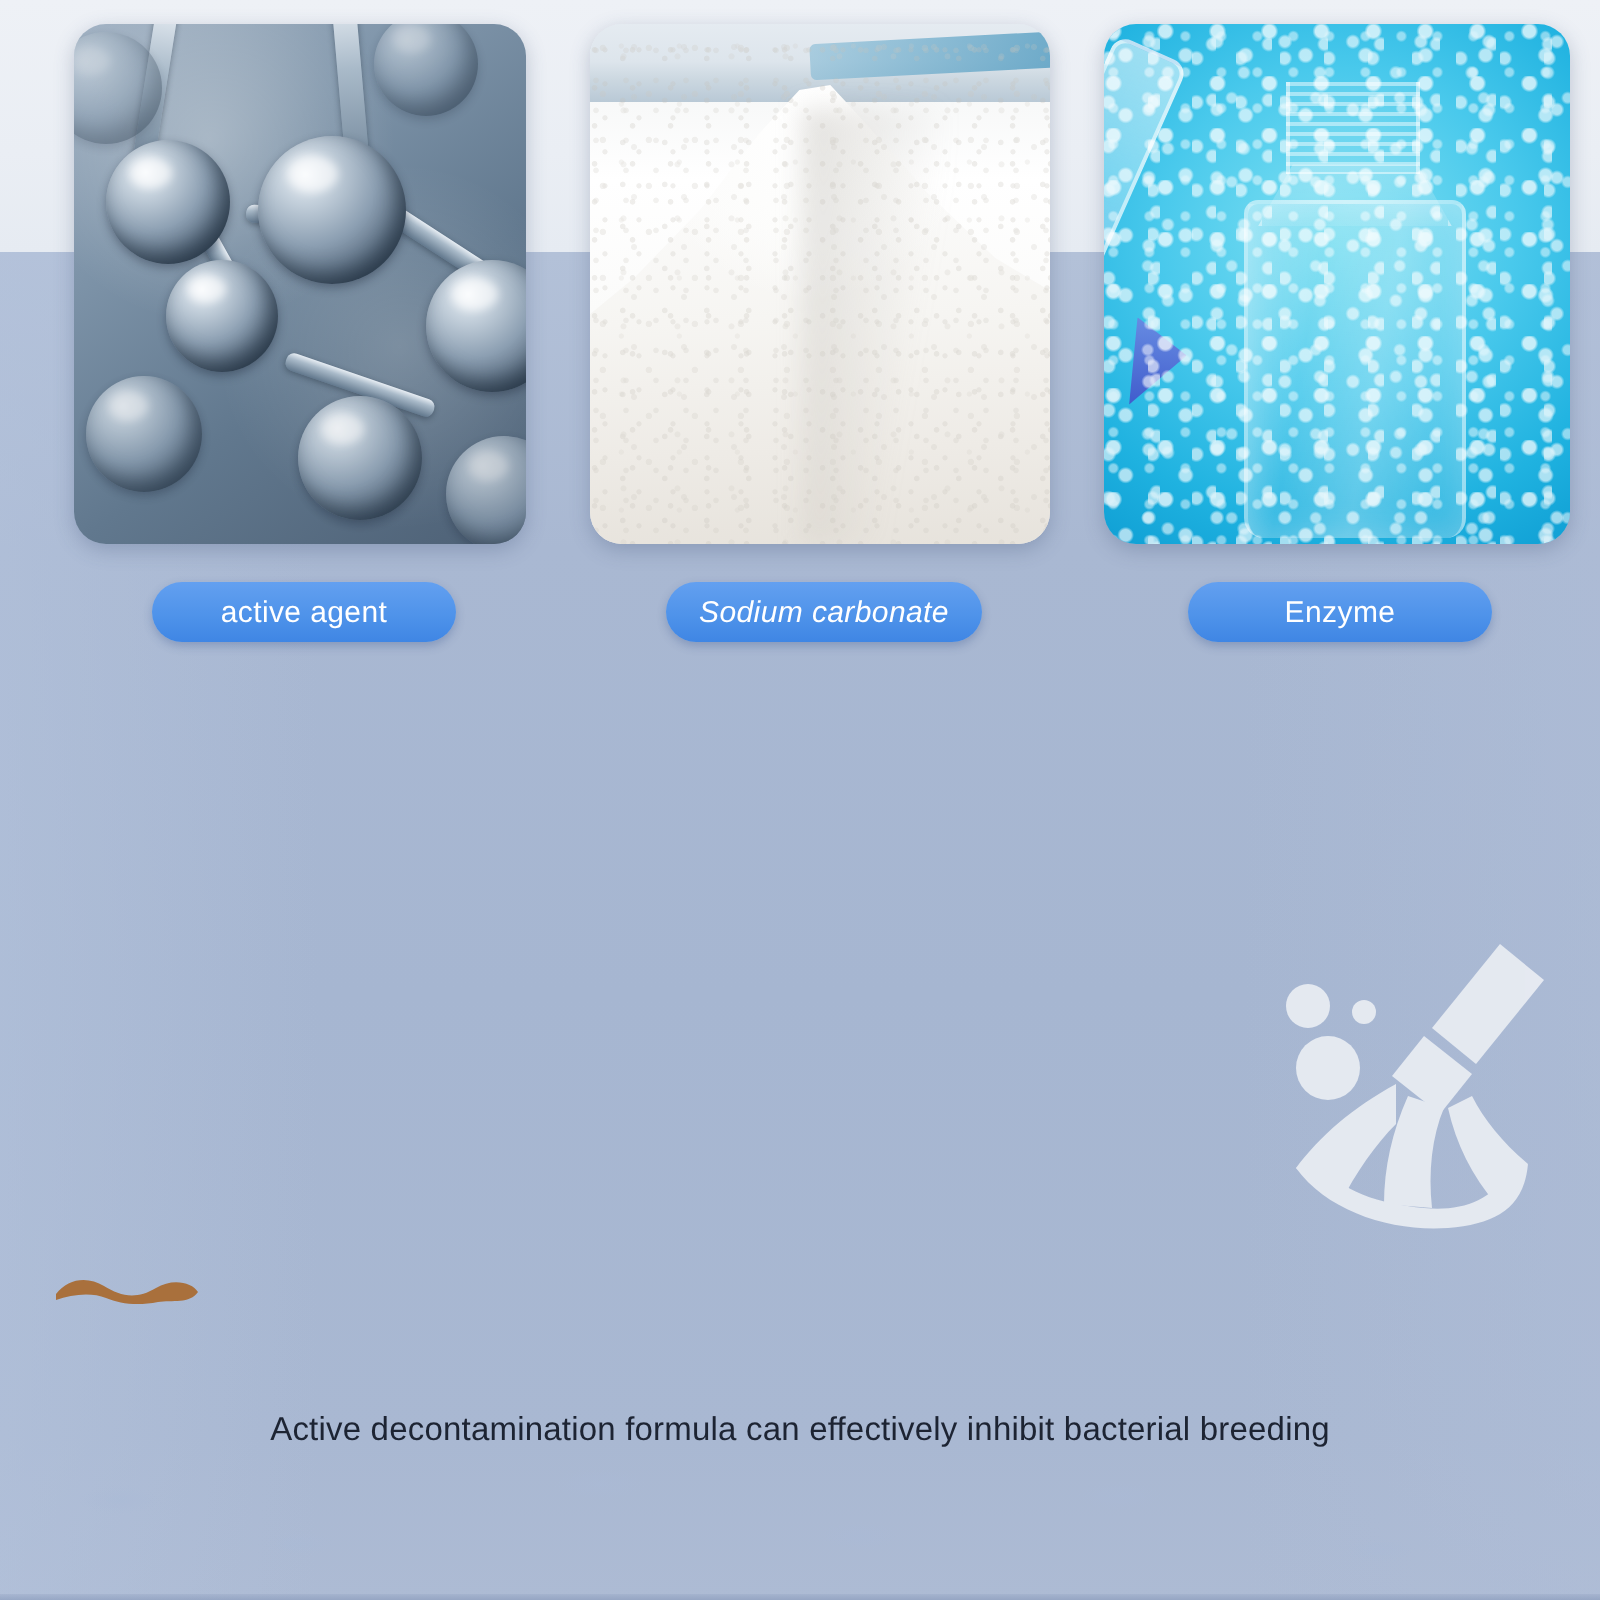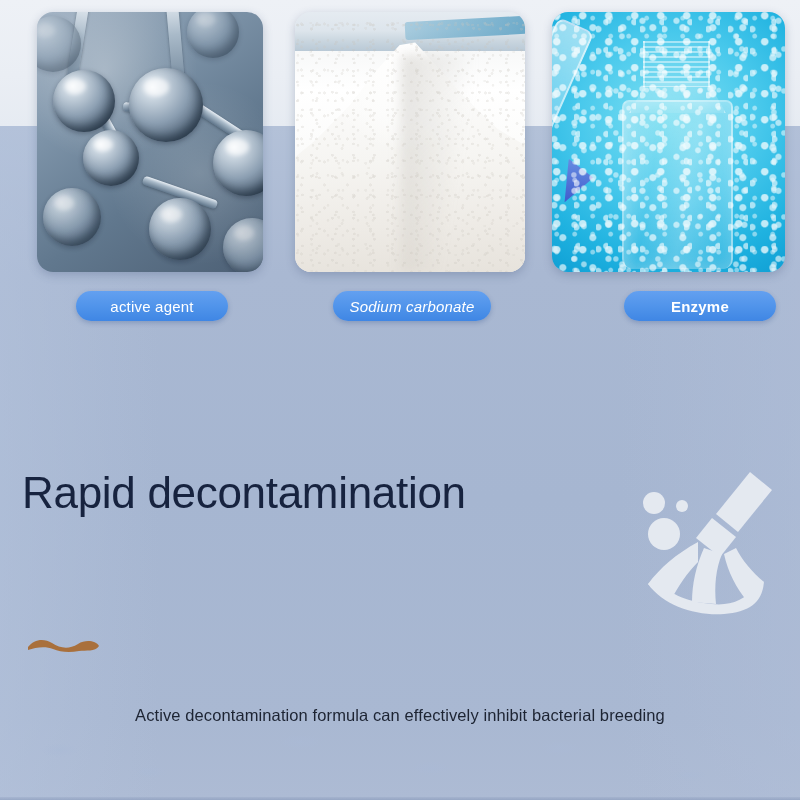--- a/index.html
+++ b/index.html
@@ -356,26 +356,25 @@
       </div>
     </div>
   </div>
 
   <div class="pill" style="left:76px; top:291px; width:152px;">
     <span>active agent</span>
   </div>
   <div class="pill" style="left:333px; top:291px; width:158px;font-style:italic;">
     <span>Sodium carbonate</span>
   </div>
-  <div class="pill" style="left:624px; top:291px; width:152px;font-weight:bold;">
+  <div class="pill" style="left:594px; top:291px; width:152px;">
     <span>Enzyme</span>
   </div>
 
   <div class="headline">
-    <span class="hl-line">Rapid decontamination</span>
   </div>
 
   <svg class="broom-icon" viewBox="0 0 172 152">
     <g fill="#e9edf3" opacity="0.93">
       <circle cx="42" cy="35" r="11"></circle>
       <circle cx="70" cy="38" r="6"></circle>
       <circle cx="52" cy="66" r="16"></circle>
       <path d="M138 4 L160 22 L126 64 L104 46 Z"></path>
       <path d="M100 50 L124 69 L108 89 L84 70 Z"></path>
       <path d="M86 74 C64 86 48 100 36 116 L58 134 C66 118 76 104 86 94 Z"></path>

